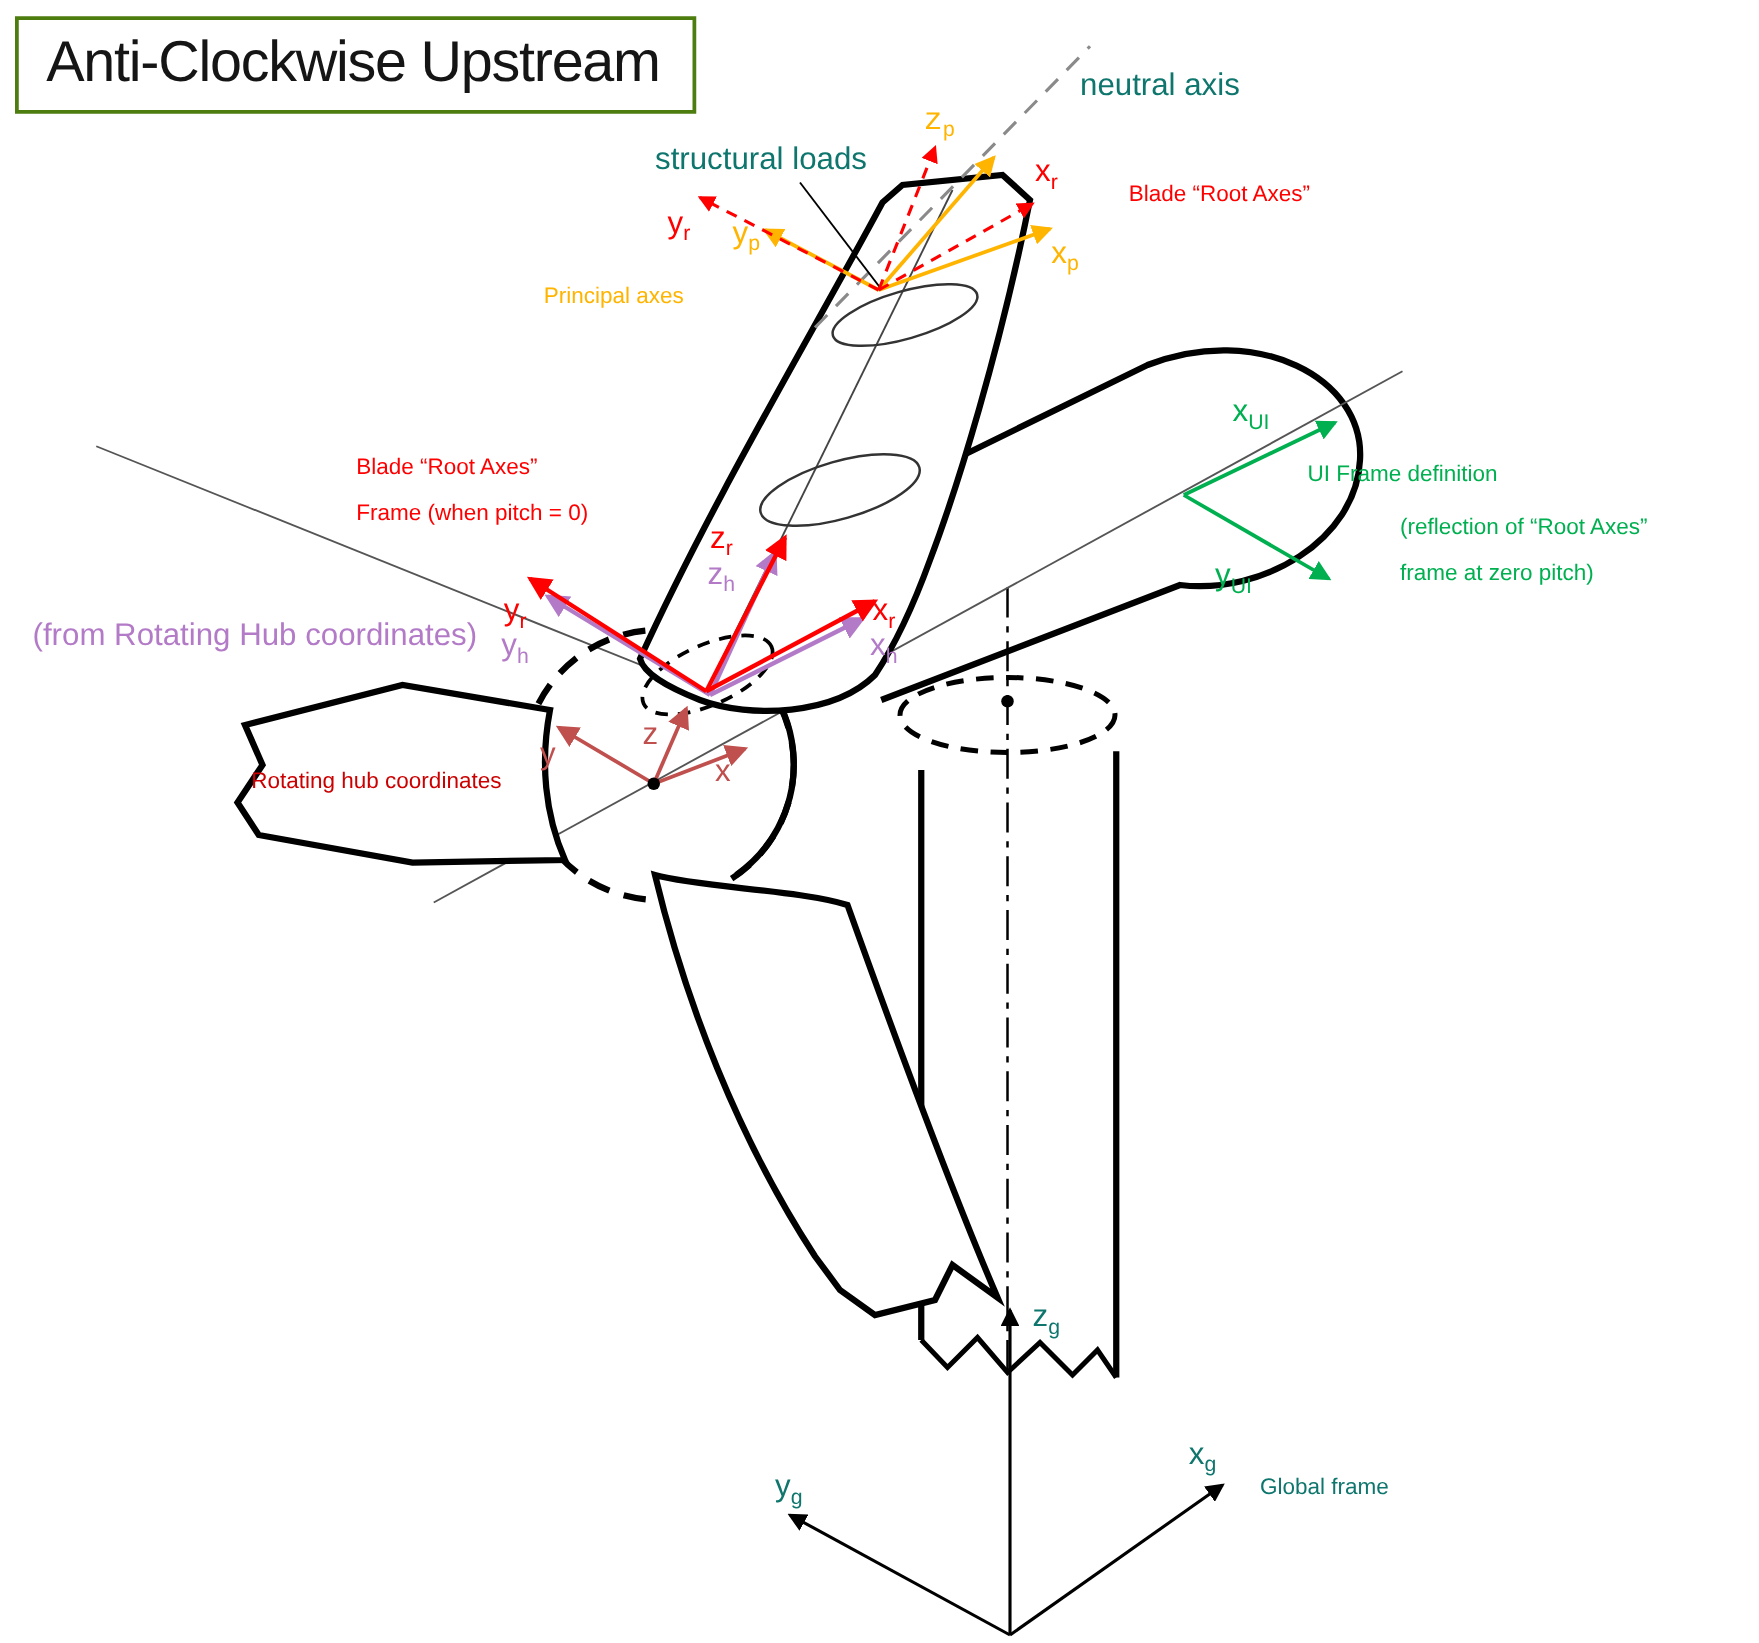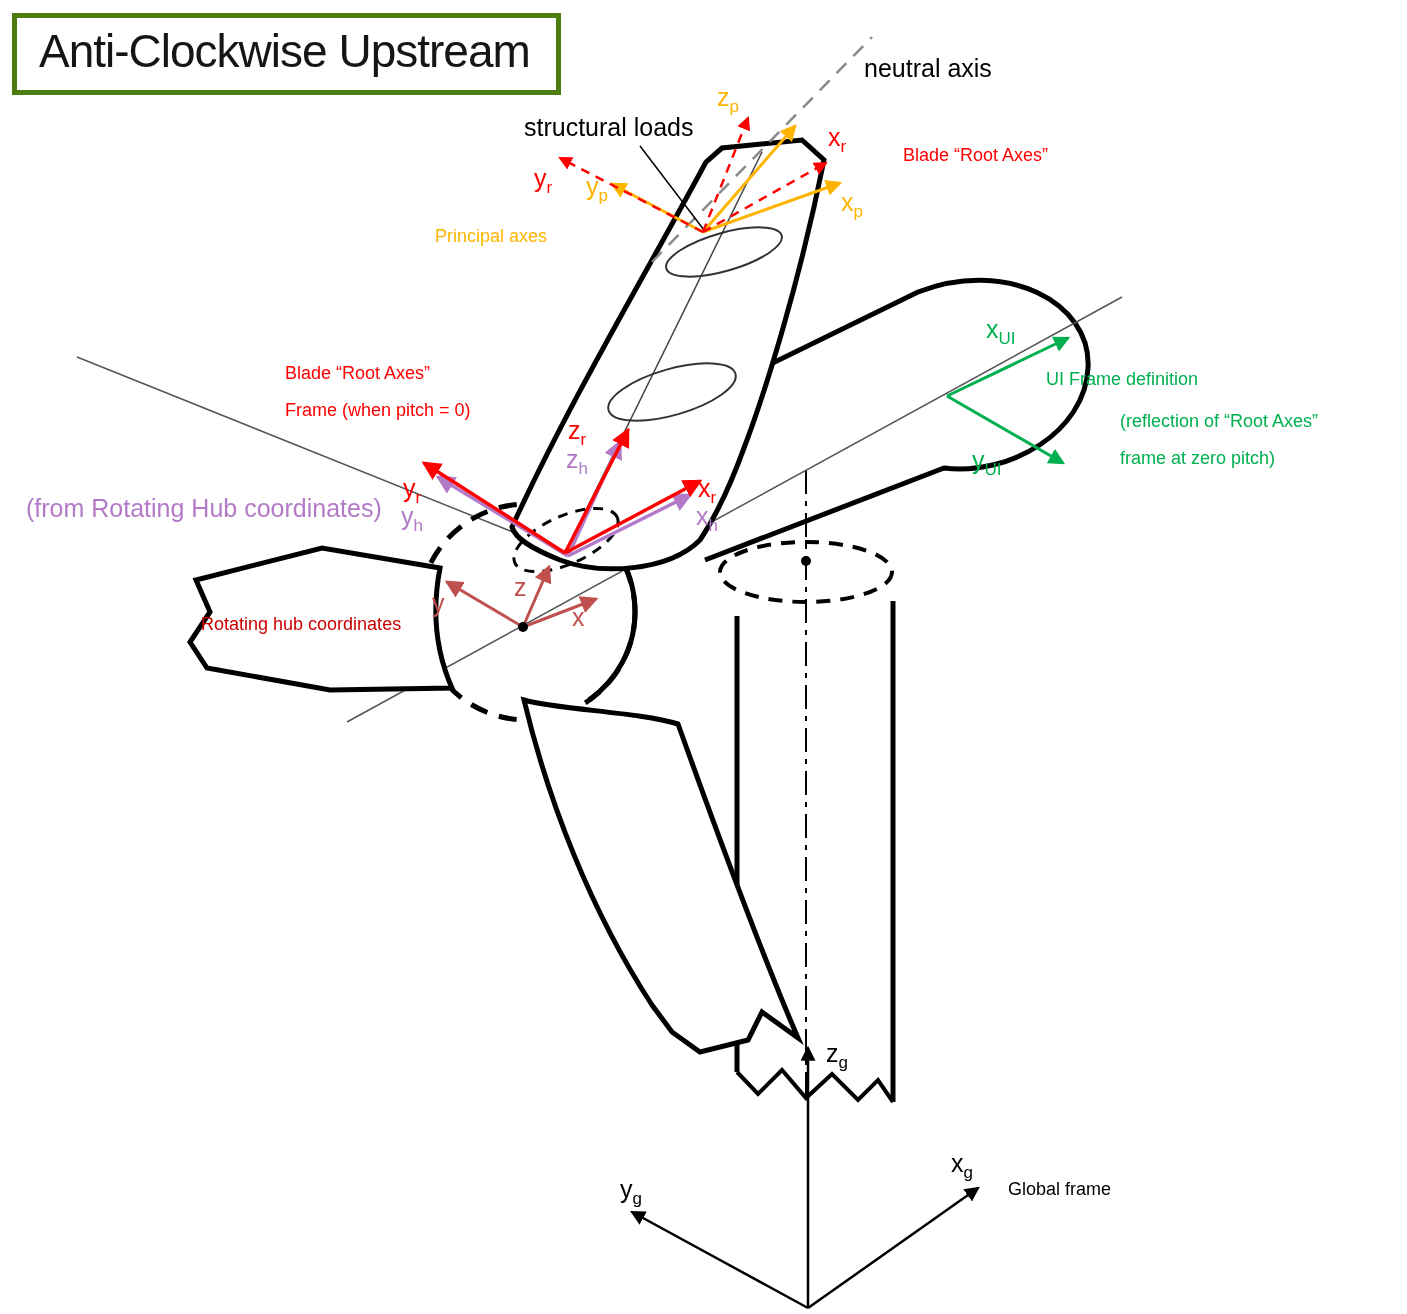--- a/index.html
+++ b/index.html
@@ -2,34 +2,34 @@
 <html><head>
 <meta charset="utf-8">
 <style>
   html,body{margin:0;padding:0;background:#fff;}
   .canvas{
     position:relative;width:1407px;height:1314px;background:#ffffff;
     font-family:"Liberation Sans",sans-serif;overflow:hidden;
   }
   .canvas svg{position:absolute;left:0;top:0;}
   .title-box{
-    position:absolute;left:12px;top:13px;border:5px solid #4d7c0f;
+    position:absolute;left:12px;top:13px;border:3px solid #4d7c0f;
     padding:6px 26px 12px 22px;font-size:46px;color:#151515;
     letter-spacing:-1px;background:#fff;
   }
   .lbl{position:absolute;font-size:25px;line-height:1.05;white-space:nowrap;}
   .lbl sub{font-size:0.68em;}
   .big{font-size:18px;}
   .red{color:#ff0000;}
   .orange{color:#ffb400;}
   .purple{color:#b37bc7;}
   .green{color:#00b050;}
   .brick{color:#c0504d;}
   .darkred{color:#cc0000;}
-  .black{color:#000000;}
+  .black{color:#0f766e;}
 </style>
 </head>
 <body>
 
 <div class="canvas">
 
   <svg width="1407" height="1314" viewBox="0 0 1407 1314">
     <defs>
       <marker id="ah-red" viewBox="0 0 10 10" refX="8.5" refY="5" markerWidth="5.5" markerHeight="5.5" orient="auto">
           <path d="M0,0 L10,5 L0,10 z" fill="#ff0000"></path>
@@ -137,21 +137,21 @@
   <div class="lbl purple" style="left:26px;top:495px;">(from Rotating Hub coordinates)</div>
 
   <div class="lbl big darkred" style="left:201px;top:615px;">Rotating hub coordinates</div>
 
   <div class="lbl big green" style="left:1046px;top:370px;">UI Frame definition</div>
   <div class="lbl big green" style="left:1120px;top:412px;">(reflection of “Root Axes”</div>
   <div class="lbl big green" style="left:1120px;top:449px;">frame at zero pitch)</div>
 
   <div class="lbl big black" style="left:1008px;top:1180px;">Global frame</div>
 
-  <div class="lbl orange" style="left:717px;top:84px;"><span>z</span><sub>p</sub></div>
+  <div class="lbl orange" style="left:739px;top:84px;font-family:Liberation Mono, monospace;"><span>z</span><sub>p</sub></div>
   <div class="lbl red" style="left:828px;top:124px;"><span>x</span><sub>r</sub></div>
   <div class="lbl red" style="left:534px;top:165px;"><span>y</span><sub>r</sub></div>
   <div class="lbl orange" style="left:586px;top:173px;"><span>y</span><sub>p</sub></div>
   <div class="lbl orange" style="left:841px;top:189px;"><span>x</span><sub>p</sub></div>
 
   <div class="lbl red" style="left:568px;top:417px;"><span>z</span><sub>r</sub></div>
   <div class="lbl purple" style="left:566px;top:446px;"><span>z</span><sub>h</sub></div>
   <div class="lbl red" style="left:403px;top:475px;"><span>y</span><sub>r</sub></div>
   <div class="lbl purple" style="left:401px;top:503px;"><span>y</span><sub>h</sub></div>
   <div class="lbl red" style="left:698px;top:475px;"><span>x</span><sub>r</sub></div>

